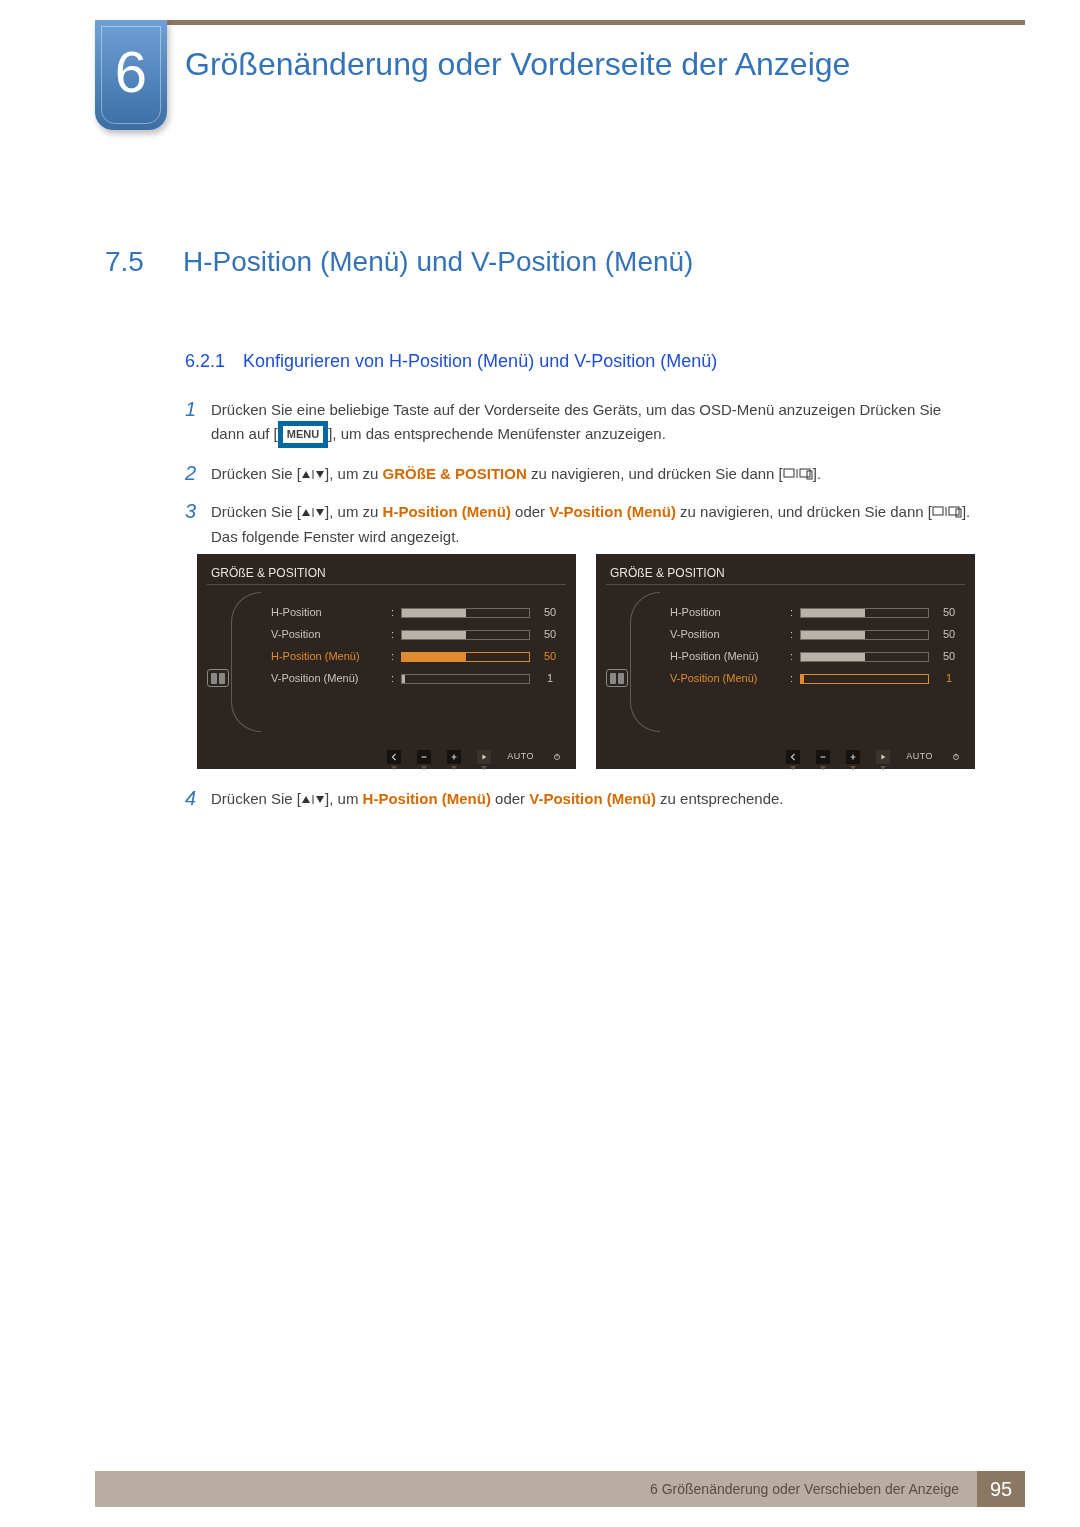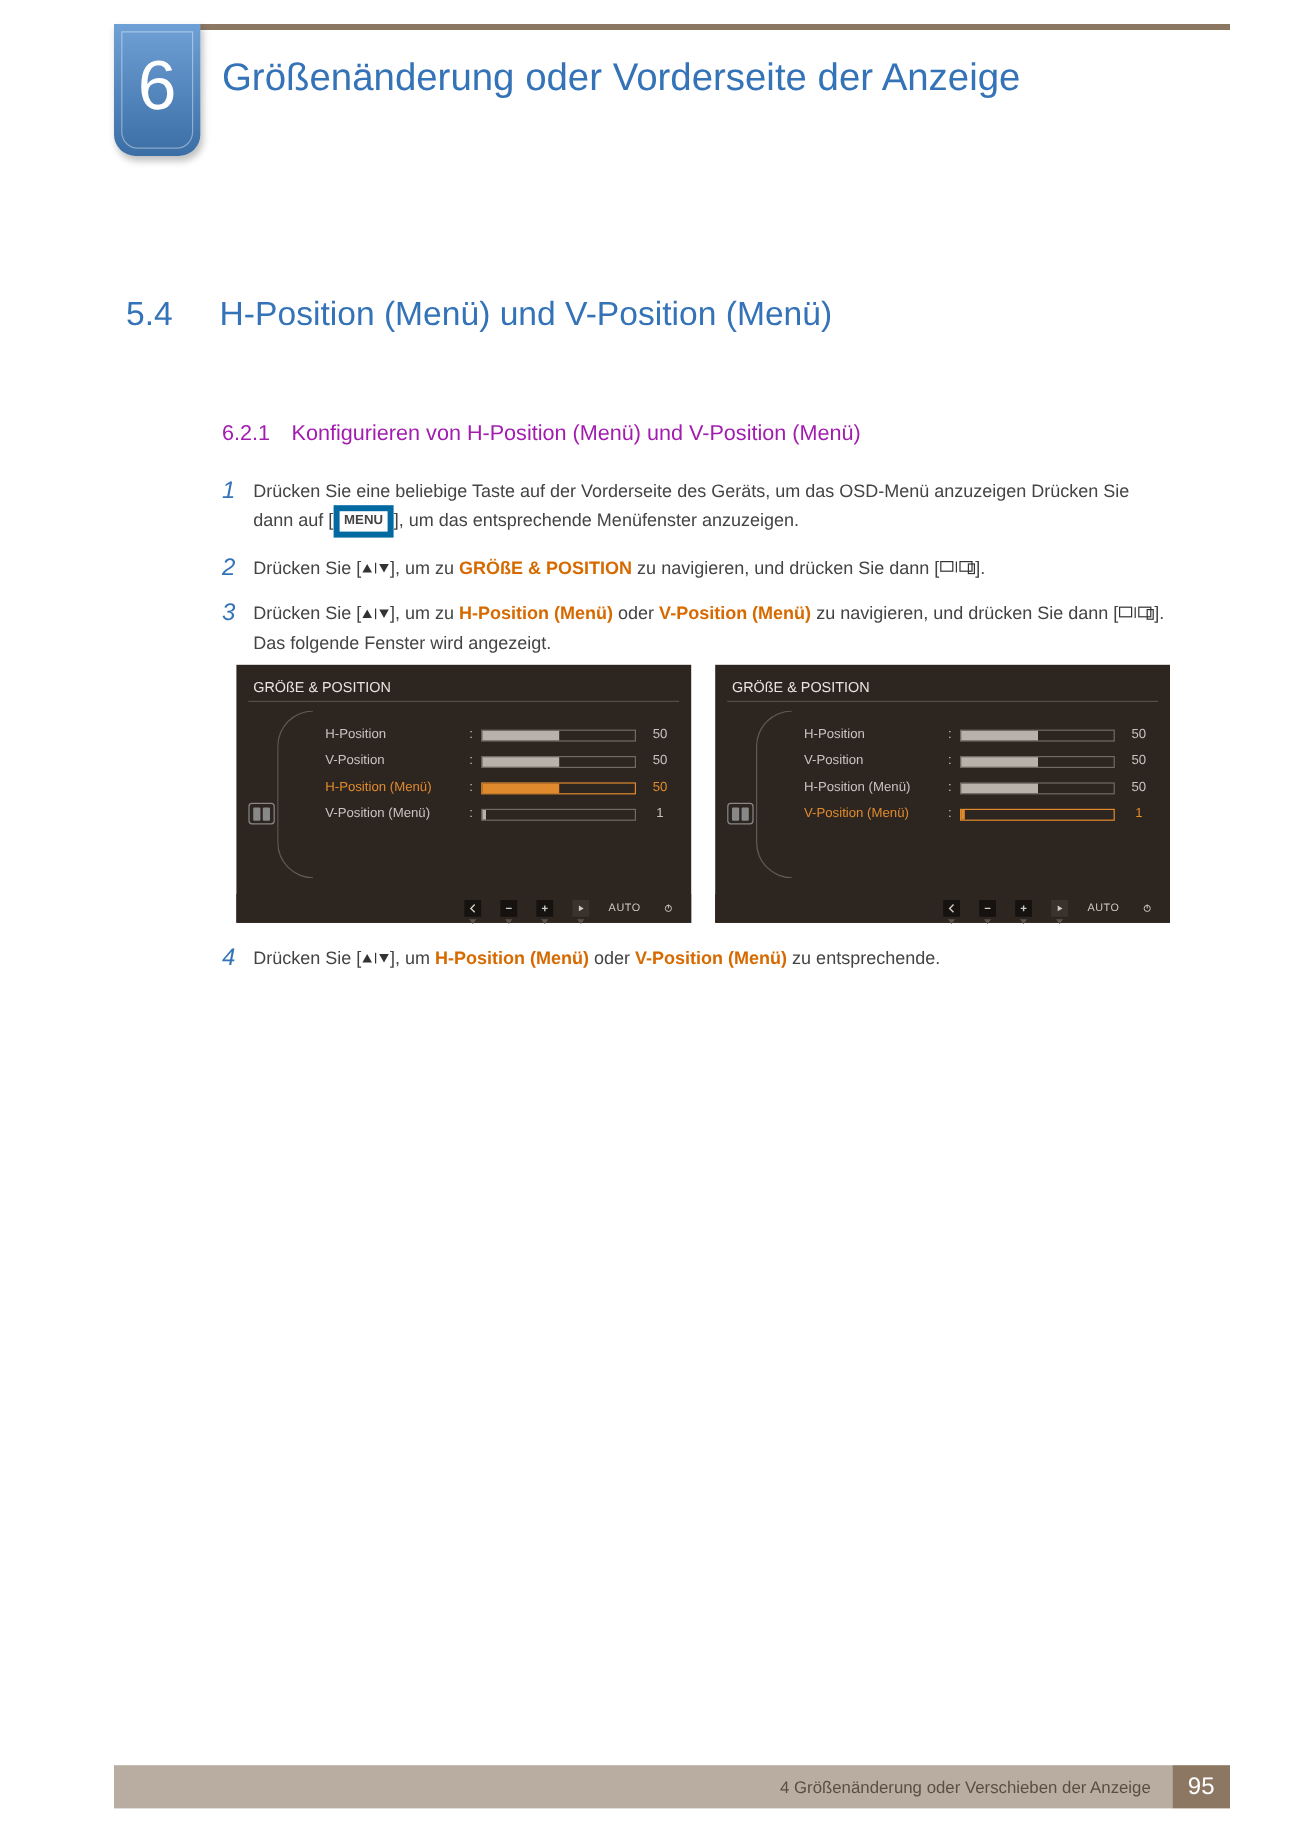--- a/index.html
+++ b/index.html
@@ -49,21 +49,21 @@
     position:absolute; left:105px; top:246px;
     font-size:28px; color:#3473b7; font-weight:400;
   }
   .sec-heading .num { display:inline-block; width:78px; }
   .body-area {
     position:absolute; left:185px; top:320px; right:105px;
     font-size:15px; line-height:1.55;
   }
   .para { margin-bottom: 22px; }
   .orange { color:#d66a00; font-weight:bold; }
-  .subsec { font-size:18px; color:#a21caf; margin: 28px 0 22px 0; font-weight:400; }
+  .subsec { font-size:18px; color:#1d4ed8; margin: 28px 0 22px 0; font-weight:400; }
   .subsec .num { display:inline-block; width:58px; }
   ol.steps { list-style:none; padding:0; }
   ol.steps li { position:relative; padding-left: 26px; margin-bottom:14px; }
   ol.steps li .step-n {
     position:absolute; left:0; top:-4px; font-size:20px; font-style:italic; color:#3473b7;
   }
   .menu-key {
     display:inline-block; border:5px solid #0369a1; padding:0 4px;
     font-size:11px; font-weight:bold; vertical-align:1px;
   }
@@ -140,21 +140,21 @@
 
 <div class="top-bar"></div>
 
 <div class="chapter-badge-wrap">
   <div class="chapter-badge-inner"></div>
   <div class="chapter-num">6</div>
 </div>
 <div class="chapter-title">Größenänderung oder Vorderseite der Anzeige</div>
 
 <div class="sec-heading">
-  <span class="num">5.4</span><span>H-Position (Menü) und V-Position (Menü)</span>
+  <span class="num">7.5</span><span>H-Position (Menü) und V-Position (Menü)</span>
 </div>
 
 <div class="body-area">
 
   <div class="subsec">
     <span class="num">6.2.1</span><span>Konfigurieren von H-Position (Menü) und V-Position (Menü)</span>
   </div>
 
   <ol class="steps">
     <li>
@@ -333,15 +333,15 @@
       <span>Drücken Sie [</span><span class="arrows"><svg width="24" height="11">
             <path d="M5 2 L1 9 L9 9 Z" fill="#333"></path>
             <path d="M12 1 L12 10" stroke="#333"></path>
             <path d="M19 9 L15 2 L23 2 Z" fill="#333"></path>
           </svg></span><span>], um </span><span class="orange">H-Position (Menü)</span><span> oder </span><span class="orange">V-Position (Menü)</span><span> zu entsprechende.</span>
     </li>
   </ol>
 </div>
 
 <div class="footer-bar">
-  <div class="label">4 Größenänderung oder Verschieben der Anzeige</div>
+  <div class="label">6 Größenänderung oder Verschieben der Anzeige</div>
   <div class="page">95</div>
 </div>
 
 </body></html>

